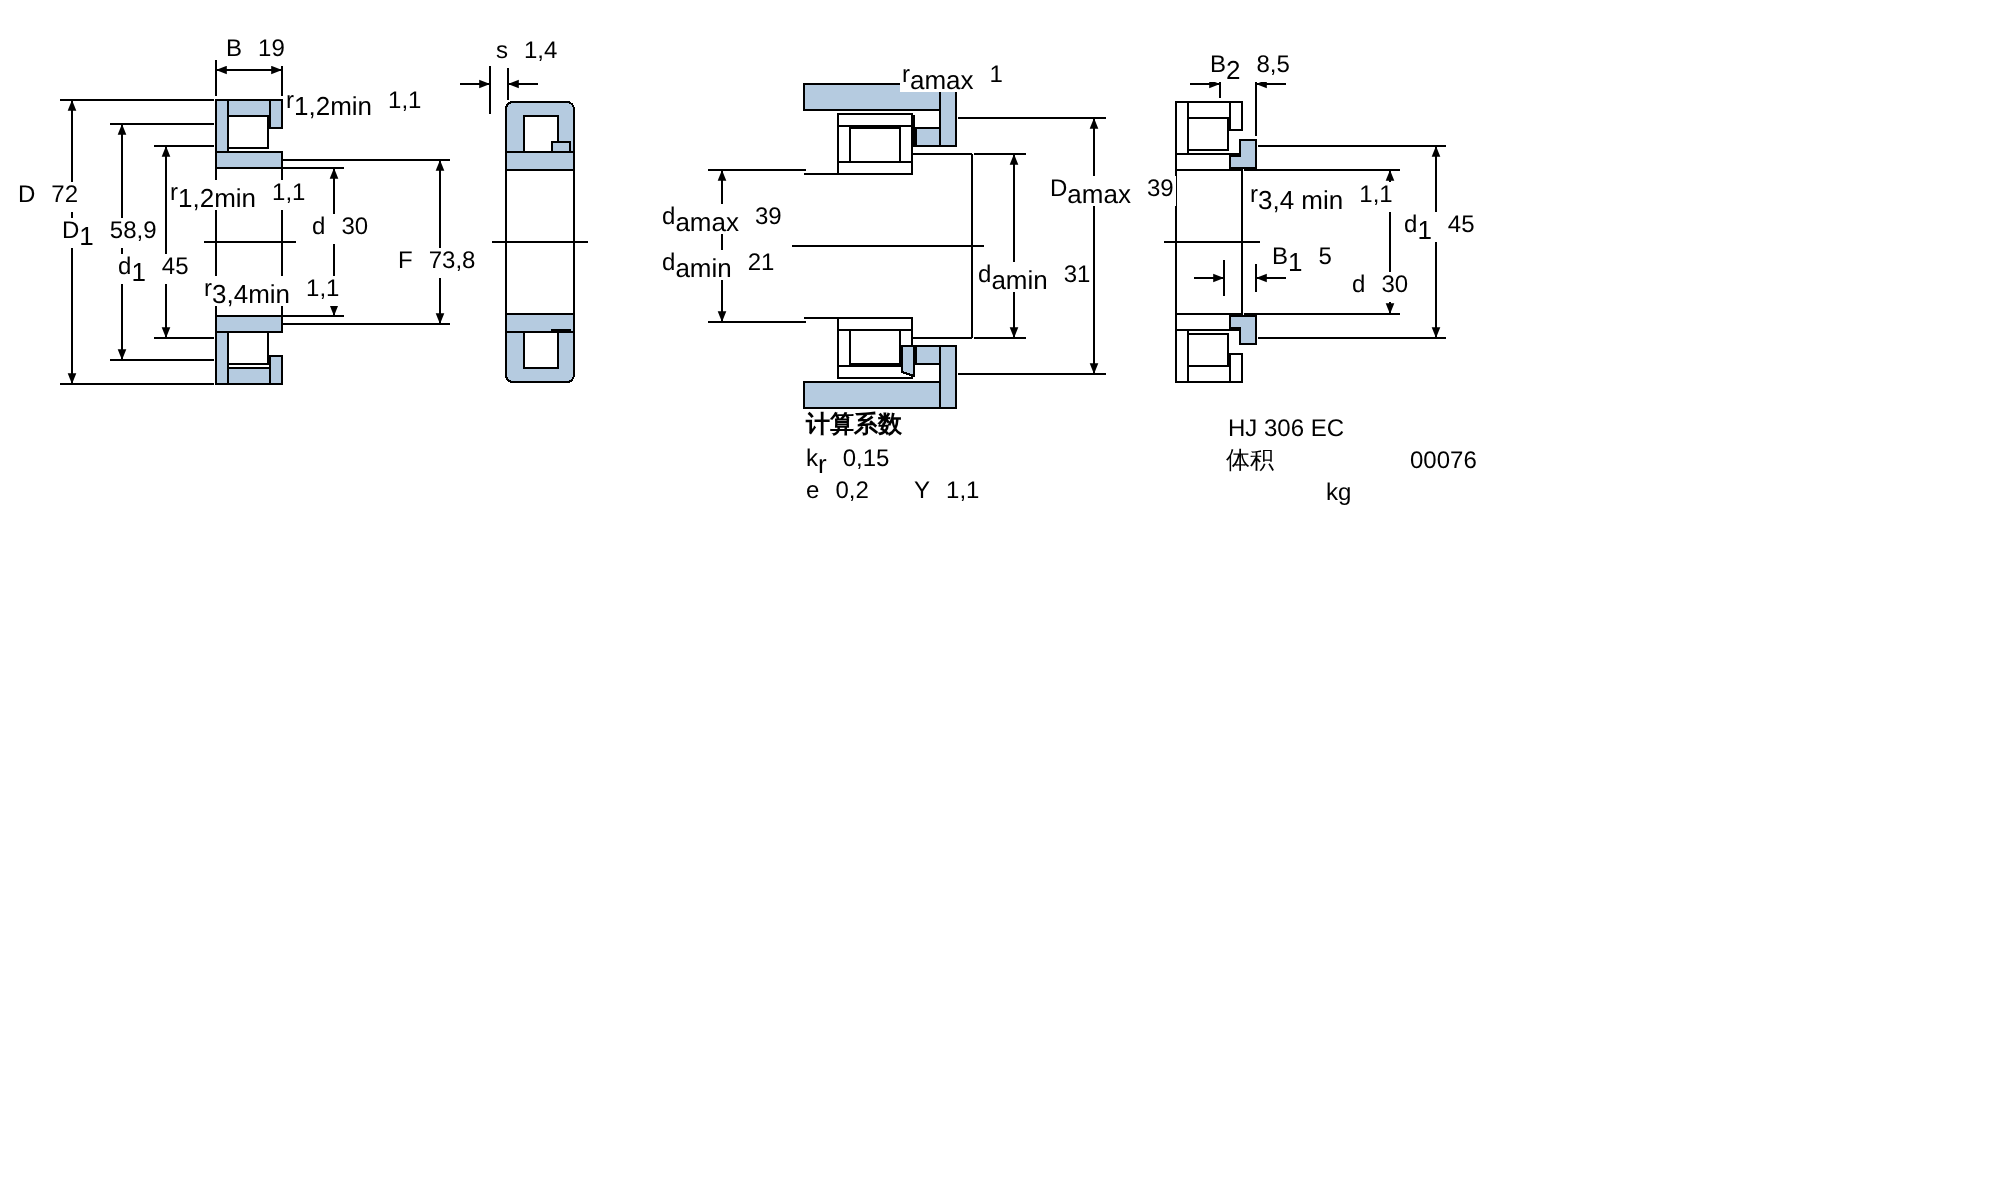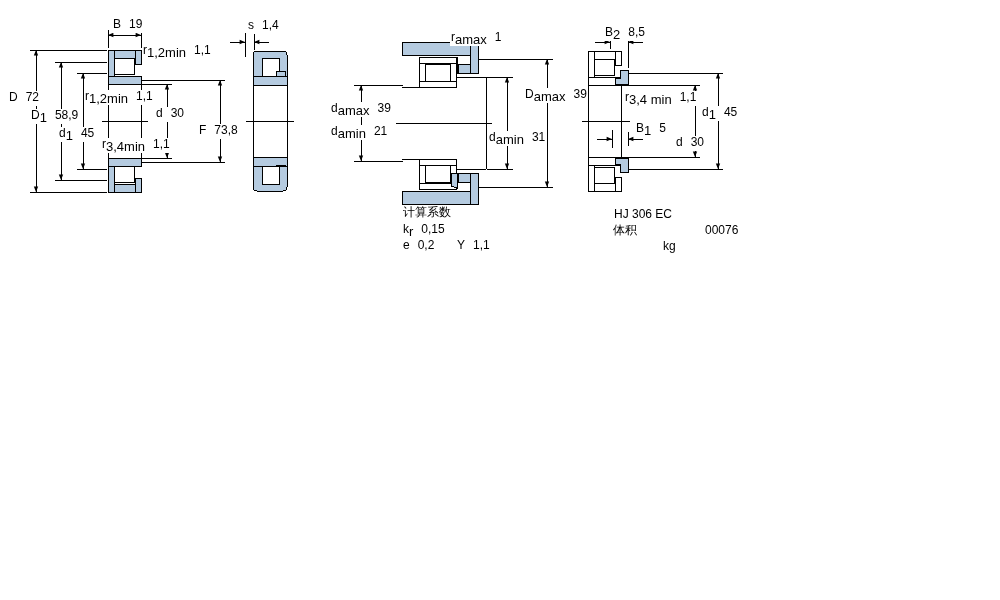--- a/index.html
+++ b/index.html
@@ -8,21 +8,21 @@
   .stage svg{position:absolute;left:0;top:0;}
   .bf{fill:#b5cbe0;stroke:#000;stroke-width:1;shape-rendering:crispEdges;}
   .wf{fill:#ffffff;stroke:#000;stroke-width:1;shape-rendering:crispEdges;}
   .ln{stroke:#000;stroke-width:1;fill:none;shape-rendering:crispEdges;}
   .dl{stroke:#000;stroke-width:1;fill:none;shape-rendering:crispEdges;}
   .arrowhead{fill:#000;shape-rendering:auto;}
   .dim,.note{position:absolute;font-size:12px;line-height:13px;white-space:nowrap;}
   .dim{background:#ffffff;padding:0 1px;}
   .dim sub,.note sub{font-size:13px;line-height:1;}
   .val{margin-left:8px;}
-  .bold{font-weight:normal;}
+  .bold{font-weight:bold;}
 </style>
 </head>
 <body>
 
 <div class="stage">
 
   <svg width="1000" height="600" viewBox="0 0 1000 600">
     <defs>
       <marker id="arw" viewBox="0 0 10 10" refX="10" refY="5" markerWidth="9" markerHeight="5.4" orient="auto-start-reverse">
         <path class="arrowhead" d="M0,1 L10,5 L0,9 Z"></path>

